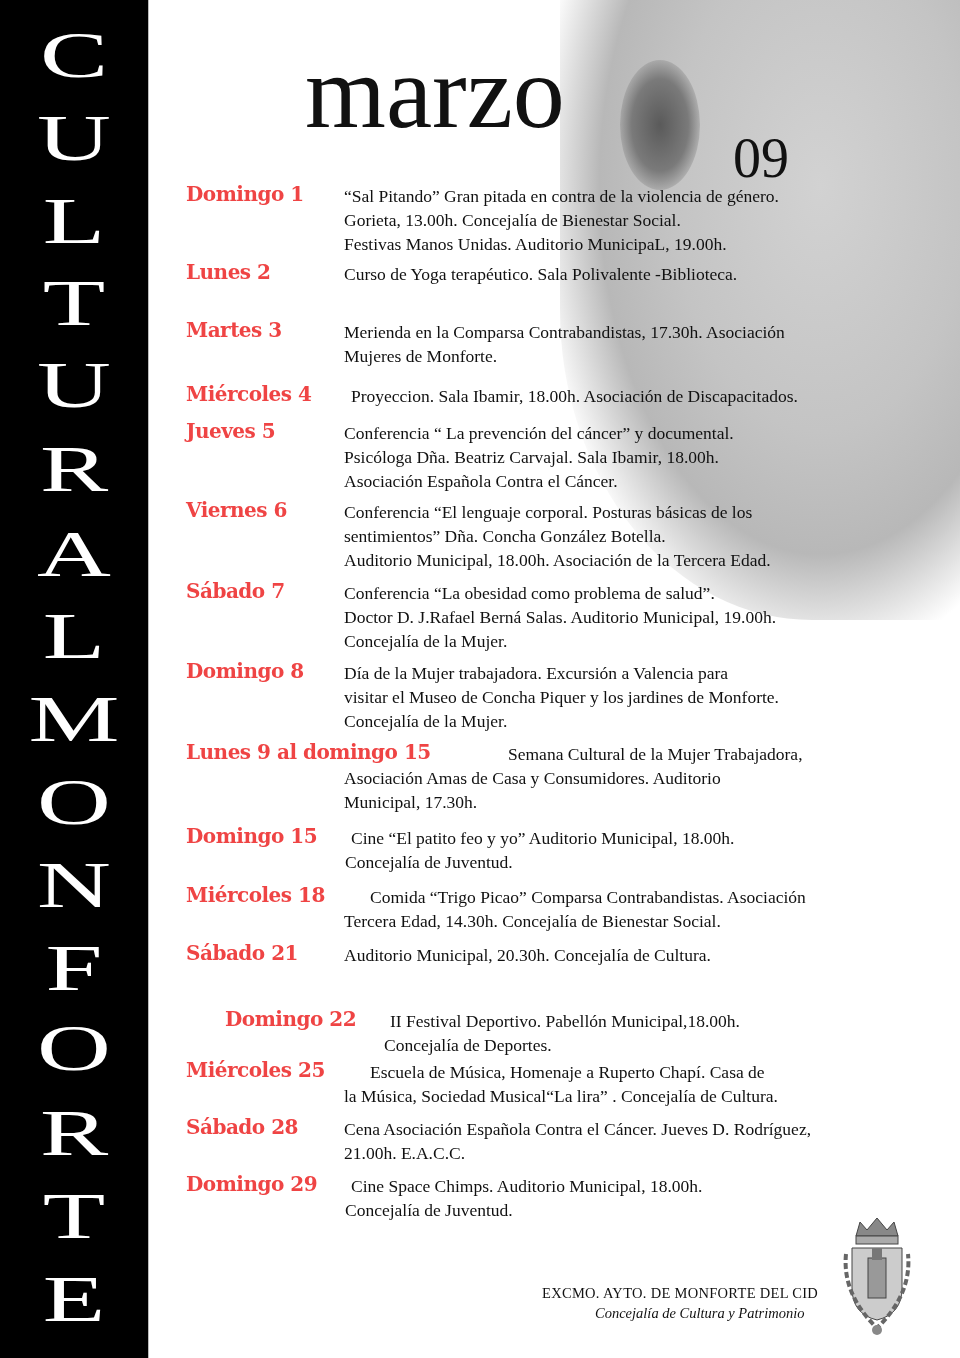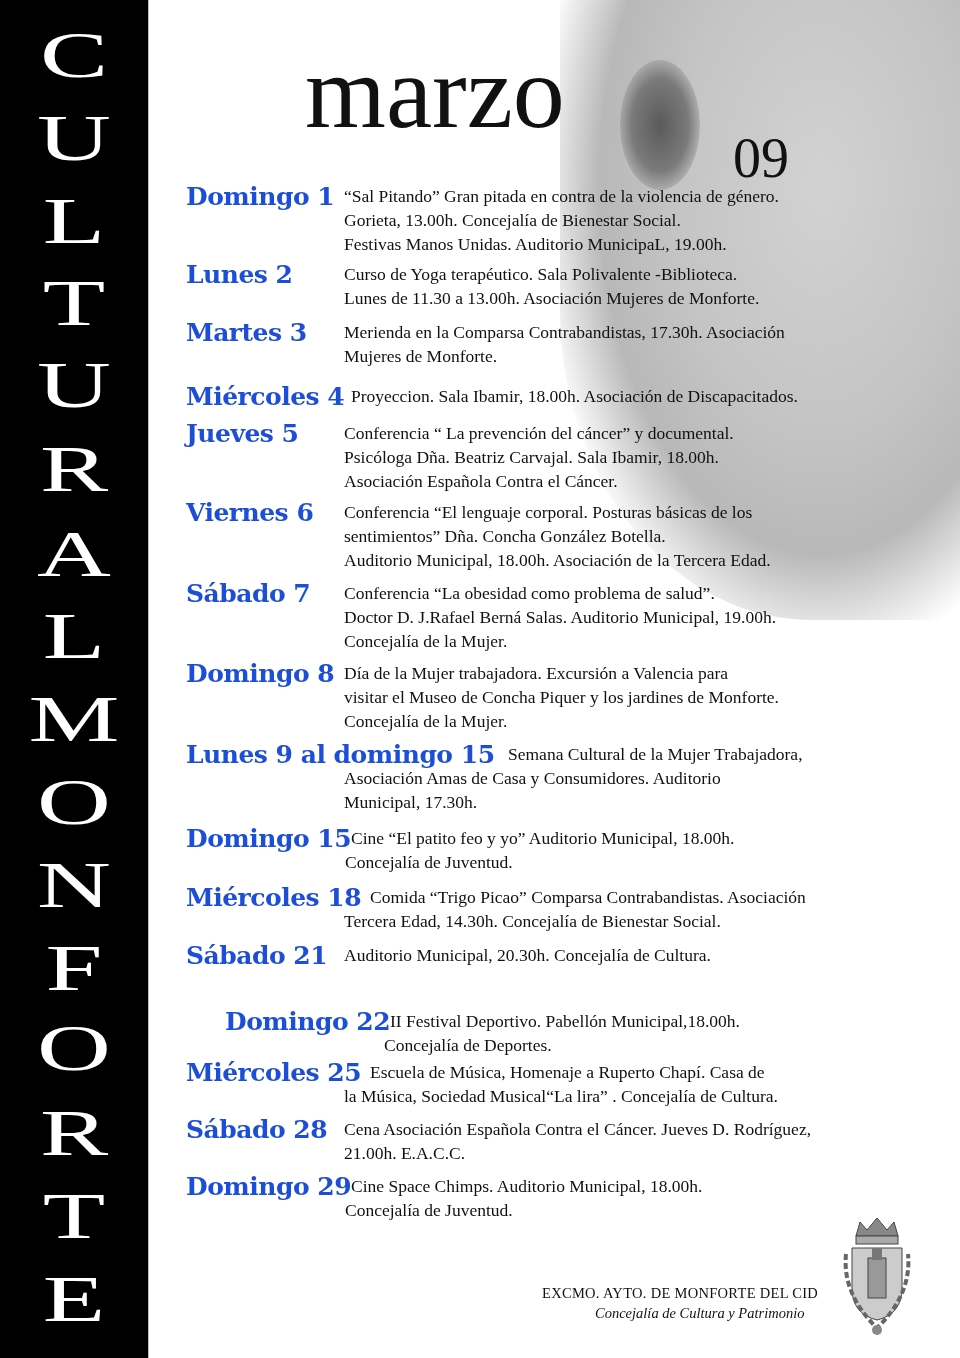--- a/index.html
+++ b/index.html
@@ -14,21 +14,21 @@
          background:radial-gradient(ellipse at 62% 30%, #d2d2d2 0%, #c4c4c4 40%, #b8b8b8 60%, rgba(255,255,255,0) 78%);
          border-bottom-left-radius:60% 50%;}
   .bgimg2{position:absolute;left:620px;top:60px;width:80px;height:130px;border-radius:50%;
           background:radial-gradient(ellipse at 50% 50%, #5a5a5a 0%, #7a7a7a 50%, rgba(150,150,150,0) 80%);}
   .title{position:absolute;left:305px;top:40px;font-family:"Liberation Serif",serif;
          font-size:104px;line-height:104px;transform:scaleX(1.0);}
   .year{position:absolute;left:733px;top:96px;font-family:"Liberation Serif",serif;
         font-size:56px;line-height:84px;margin-top:20px;}
   .events{position:absolute;left:186px;top:182px;width:770px;}
   .ev{position:relative;margin-bottom:6px;}
-  .day{font-family:"DejaVu Serif",serif;font-weight:bold;font-size:25px;color:#1d4ed8;
+  .day{font-family:"DejaVu Serif",serif;font-weight:bold;font-size:20px;color:#ef4444;
        display:inline;letter-spacing:-0.5px;}
   .desc{font-family:"Liberation Serif",serif;font-size:17.5px;line-height:24px;color:#111;}
   .line{display:block;white-space:nowrap;}
   .footer1{position:absolute;left:542px;top:1285px;font-family:"Liberation Serif",serif;
            font-size:14.5px;letter-spacing:0.3px;}
   .footer2{position:absolute;left:595px;top:1305px;font-family:"Liberation Serif",serif;
            font-style:italic;font-size:14.5px;}
   .crest{position:absolute;left:842px;top:1214px;width:70px;height:124px;}
 </style>
 </head>
@@ -60,21 +60,20 @@
 <div class="year">09</div>
 
 <div class="events" id="events">
     <div class="ev" style="position: absolute; top: 0px; left: 0px;"><span class="day">Domingo 1</span><div class="desc" style="position: absolute; left: 158px; top: 2px;">
         <span class="line">“Sal Pitando” Gran pitada en contra de la violencia de género.</span>
         <span class="line">Gorieta, 13.00h. Concejalía de Bienestar Social.</span>
         <span class="line">Festivas Manos Unidas. Auditorio MunicipaL, 19.00h.</span>
       </div></div>
     <div class="ev" style="position: absolute; top: 78px; left: 0px;"><span class="day">Lunes 2</span><div class="desc" style="position: absolute; left: 158px; top: 2px;">
         <span class="line">Curso de Yoga terapéutico. Sala Polivalente -Biblioteca.</span>
-        <span class="line">Lunes de 11.30 a 13.00h. Asociación Mujeres de Monforte.</span>
       </div></div>
     <div class="ev" style="position: absolute; top: 136px; left: 0px;"><span class="day">Martes 3</span><div class="desc" style="position: absolute; left: 158px; top: 2px;">
         <span class="line">Merienda en la Comparsa Contrabandistas, 17.30h. Asociación</span>
         <span class="line">Mujeres de Monforte.</span>
       </div></div>
     <div class="ev" style="position: absolute; top: 200px; left: 0px;"><span class="day">Miércoles 4</span><div class="desc" style="position: absolute; left: 165px; top: 2px;">
         <span class="line">Proyeccion. Sala Ibamir, 18.00h. Asociación de Discapacitados.</span>
       </div></div>
     <div class="ev" style="position: absolute; top: 237px; left: 0px;"><span class="day">Jueves 5</span><div class="desc" style="position: absolute; left: 158px; top: 2px;">
         <span class="line">Conferencia “ La prevención del cáncer” y documental.</span>

